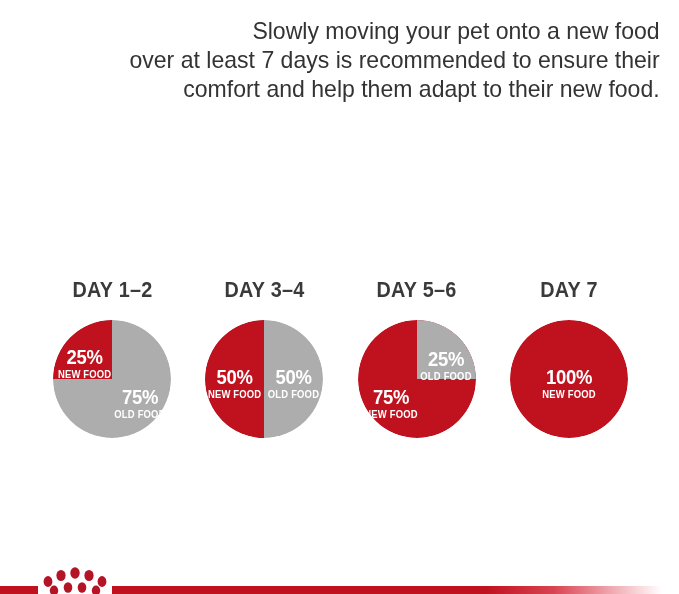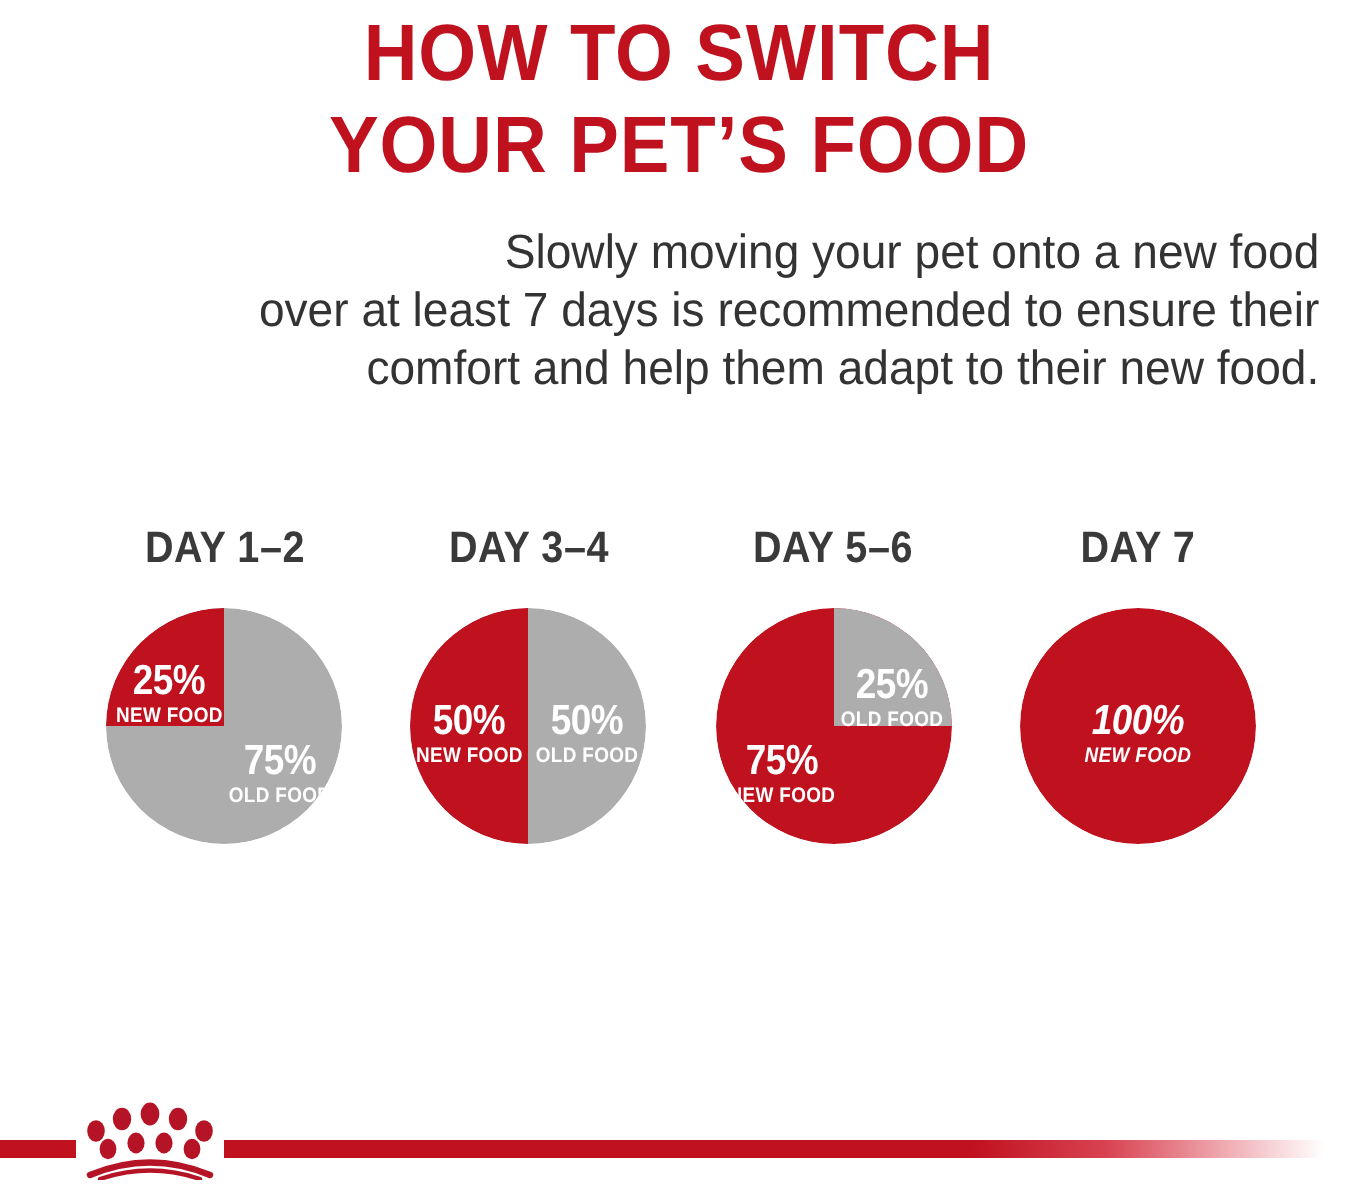--- a/index.html
+++ b/index.html
@@ -133,21 +133,21 @@
   
   .lbl-p1-new { left: 2px;  top: 26px;  width: 59px; }
   .lbl-p1-old { left: 57px; top: 66px;  width: 60px; }
 
   .lbl-p2-new { left: 0px;  top: 46px;  width: 59px; }
   .lbl-p2-old { left: 59px; top: 46px;  width: 59px; }
 
   .lbl-p3-old { left: 59px; top: 28px;  width: 58px; }
   .lbl-p3-new { left: 2px;  top: 66px;  width: 62px; }
 
-  .lbl-p4-new { left: 0px;  top: 46px;  width: 118px; font-style: italic; }
+  .lbl-p4-new { left: 0px;  top: 46px;  width: 118px; }
 
   
   .footer {
     position: absolute;
     left: 0;
     bottom: 0;
     width: 679px;
     height: 52px;
   }
 
@@ -183,24 +183,20 @@
     height: 40px;
   }
 
   .crown svg { display: block; }
 </style>
 </head>
 <body>
 
 <div class="page">
 
-  <div class="title-block">
-    <div class="title-line">HOW TO SWITCH</div>
-    <div class="title-line">YOUR PET’S FOOD</div>
-  </div>
 
   <div class="intro-block">
     <div class="intro-line">Slowly moving your pet onto a new food</div>
     <div class="intro-line">over at least 7 days is recommended to ensure their</div>
     <div class="intro-line">comfort and help them adapt to their new food.</div>
   </div>
 
   <div class="pies-row">
 
     <div class="pie-cell">

